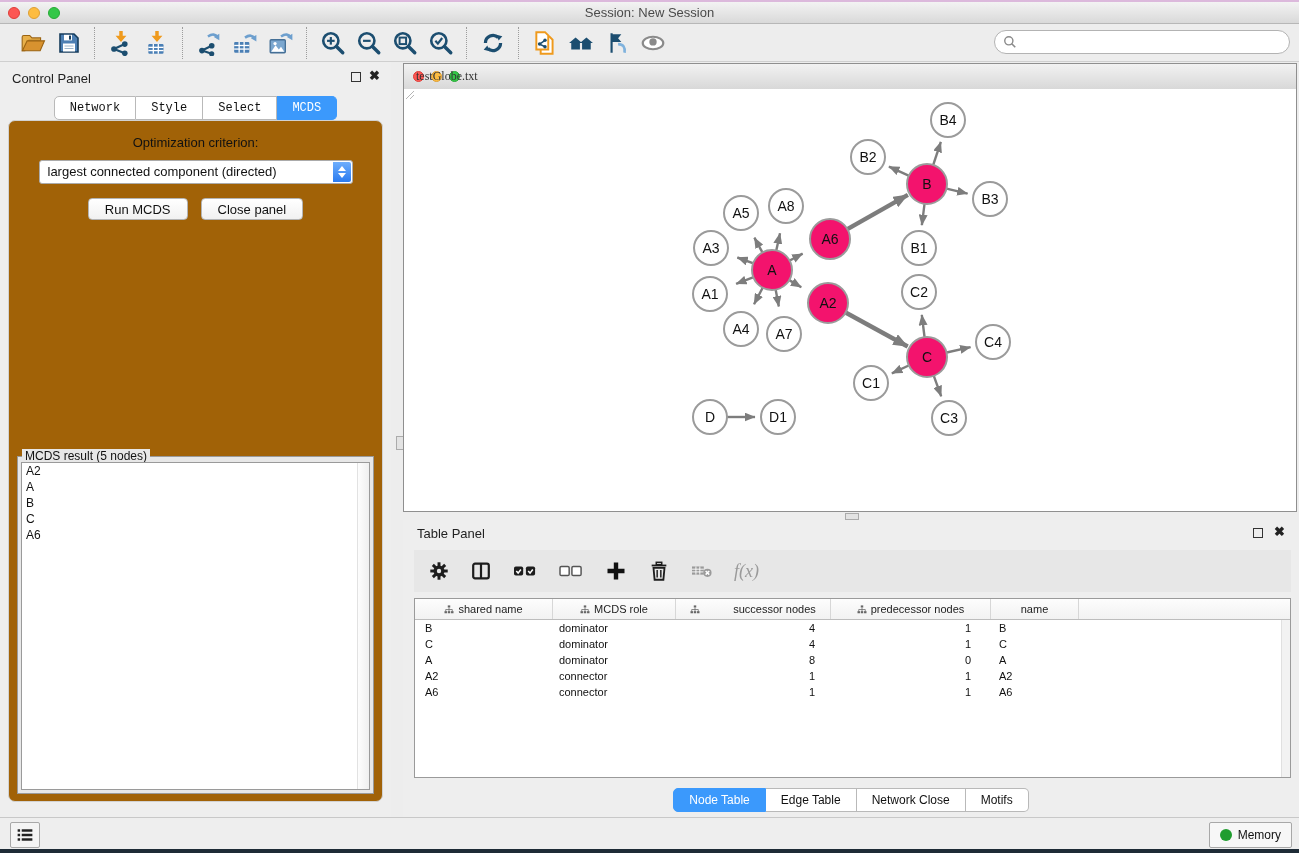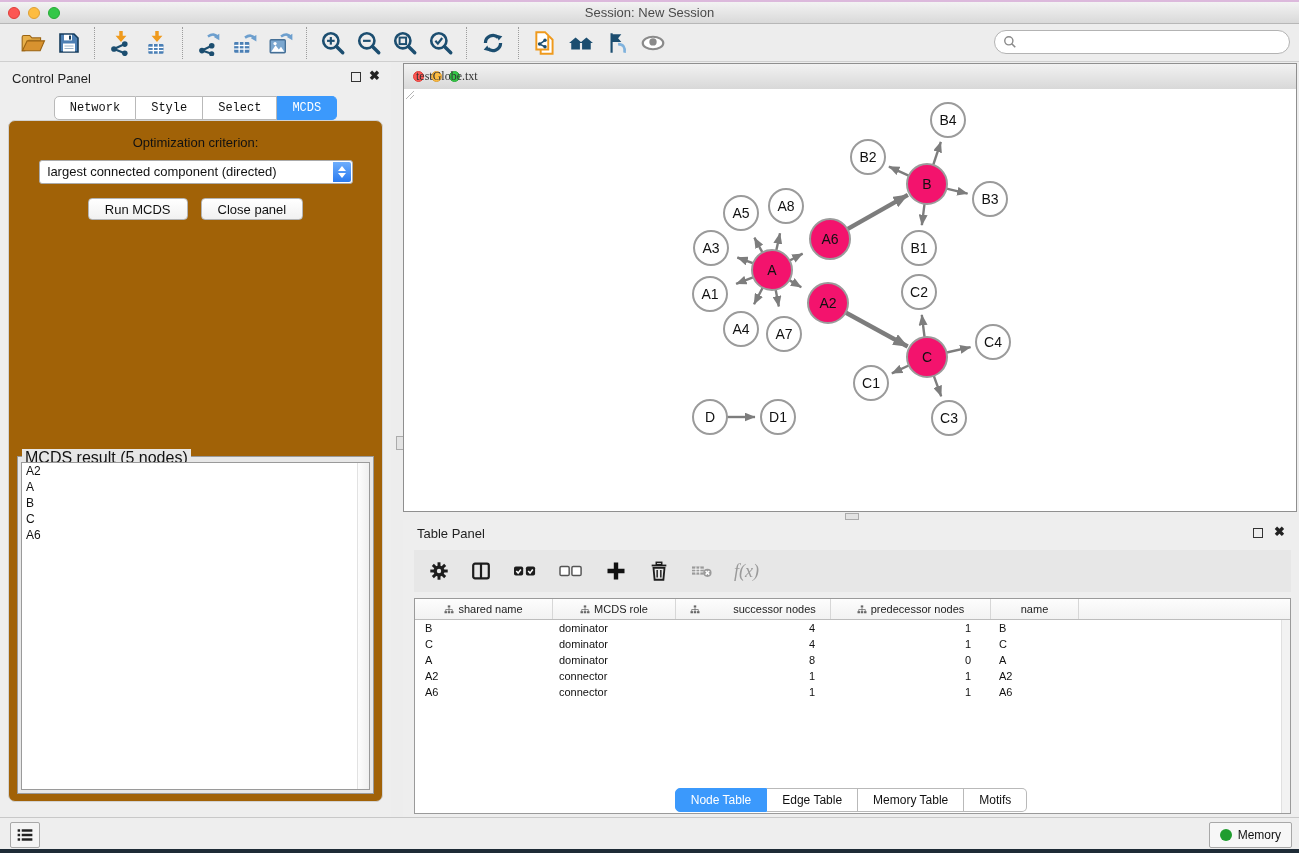--- a/index.html
+++ b/index.html
@@ -58,21 +58,21 @@
   .stepper .up,.stepper .dn{width:0;height:0;border-left:4px solid transparent;border-right:4px solid transparent;}
   .stepper .up{border-bottom:5px solid #fff;}
   .stepper .dn{border-top:5px solid #fff;}
   .cp-buttons{margin-top:14px;display:flex;justify-content:center;gap:13px;}
   .btn{height:22px;padding:0 16px;background:linear-gradient(#ffffff,#f1f1f1);
     border:1px solid #b4b4b4;border-radius:4px;font-size:13px;color:#111;
     font-family:"Liberation Sans",sans-serif;cursor:default;}
   .fieldset{position:absolute;left:8px;right:8px;top:335px;bottom:7px;
     border:1px solid #9a9a9a;background:#e7e7e7;}
   .fieldset .legend{position:absolute;top:-8px;left:4px;background:#e7e7e7;
-    padding:0 3px;font-size:16px;color:#111;}
+    padding:0 3px;font-size:12px;color:#111;}
   .listbox{position:absolute;left:3px;right:3px;top:5px;bottom:3px;background:#fff;
     border:1px solid #9a9a9a;overflow:hidden;}
   .listbox .item{font-size:12px;line-height:16px;padding-left:4px;color:#111;}
   .listbox .vscroll{position:absolute;top:0;bottom:0;right:0;width:11px;
     background:linear-gradient(90deg,#fdfdfd,#efefef);border-left:1px solid #e2e2e2;}
 
   
   .v-handle{position:absolute;left:396px;top:436px;width:9px;height:14px;
     background:#e3e3e3;border:1px solid #ababab;box-sizing:border-box;}
   .h-handle{position:absolute;left:845px;top:513px;width:14px;height:7px;
@@ -91,21 +91,21 @@
   .resize-corner{position:absolute;right:1px;bottom:1px;width:11px;height:11px;}
 
   
   .table-panel{position:absolute;left:403px;top:520px;width:896px;height:297px;background:#eeeeee;}
   .tp-header{position:relative;height:28px;}
   .tp-title{position:absolute;left:14px;top:6px;font-size:13px;color:#222;}
   .tp-toolbar{position:absolute;left:11px;right:8px;top:30px;height:42px;background:#e7e7e7;
     display:flex;align-items:center;gap:20px;padding-left:14px;box-sizing:border-box;}
   .tpi{display:flex;align-items:center;justify-content:center;cursor:default;}
   .fx-label{font-family:"Liberation Serif",serif;font-style:italic;font-size:18px;color:#9a9a9a;}
-  .datatable{position:absolute;left:11px;right:8px;top:78px;height:216px;background:#fff;
+  .datatable{position:absolute;left:11px;right:8px;top:78px;height:180px;background:#fff;
     border:1px solid #9a9a9a;box-sizing:border-box;overflow:hidden;}
   .thead{display:flex;height:20px;border-bottom:1px solid #bdbdbd;background:linear-gradient(#fdfdfd,#f2f2f2);}
   .th{display:flex;align-items:center;justify-content:center;gap:4px;font-size:11px;color:#222;
     border-right:1px solid #d7d7d7;box-sizing:border-box;}
   .th.filler{flex:1;border-right:none;}
   .tr{display:flex;height:16px;align-items:center;}
   .td{font-size:11px;color:#111;box-sizing:border-box;white-space:nowrap;overflow:hidden;}
   .tbody-scroll{position:absolute;top:21px;right:0;bottom:0;width:8px;
     background:#f2f2f2;border-left:1px solid #e0e0e0;}
   .tp-tabs{position:absolute;left:0;right:0;top:268px;display:flex;justify-content:center;}
@@ -595,21 +595,21 @@
             <div class="td" style="width: 160px; text-align: right; padding-left: 0px; padding-right: 20px;">1</div>
             <div class="td" style="width: 88px; text-align: left; padding-left: 8px; padding-right: 0px;">A6</div>
           </div>
         </div>
       <div class="tbody-scroll"></div>
     </div>
     <div class="tp-tabs">
       <div class="tabgroup" id="tp-tabgroup">
           <div class="tab active">Node Table</div>
           <div class="tab">Edge Table</div>
-          <div class="tab">Memory Table</div>
+          <div class="tab">Network Close</div>
           <div class="tab">Motifs</div>
         </div>
     </div>
   </div>
 
   <div class="statusbar">
     <div class="list-btn">
       <svg width="18" height="16" viewBox="0 0 22 18">
           <g fill="#222">
             <rect x="2" y="2" width="3" height="3"></rect>

